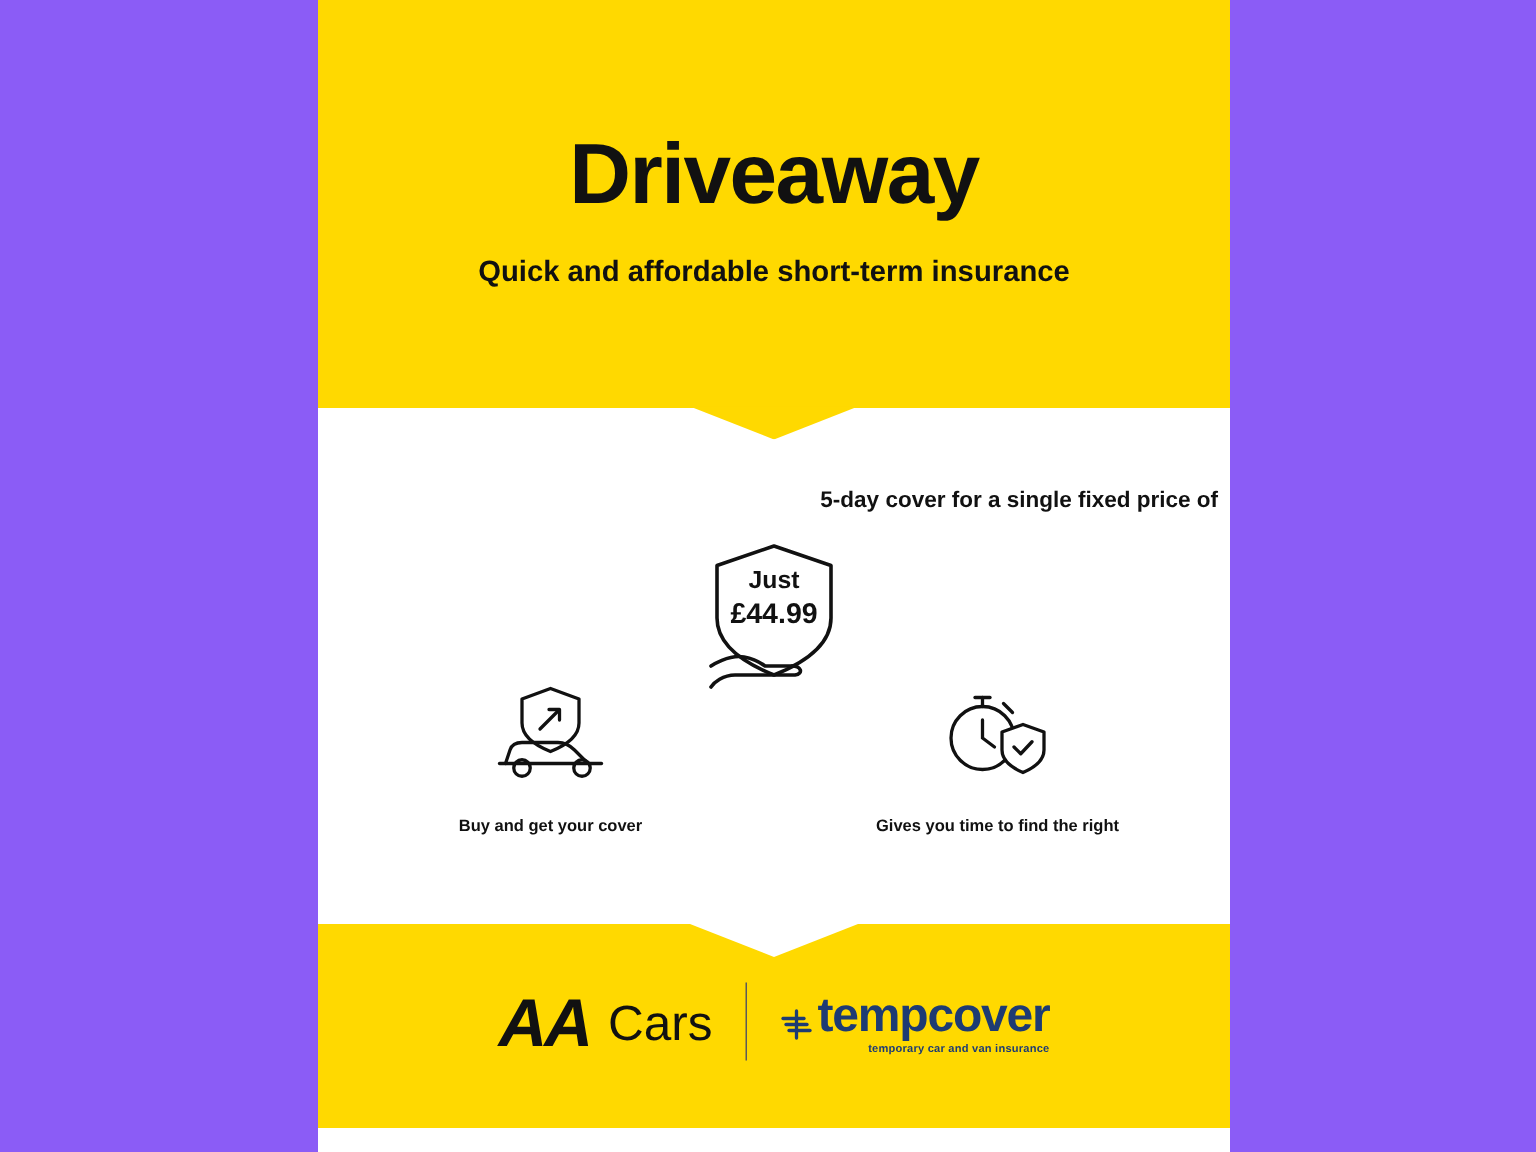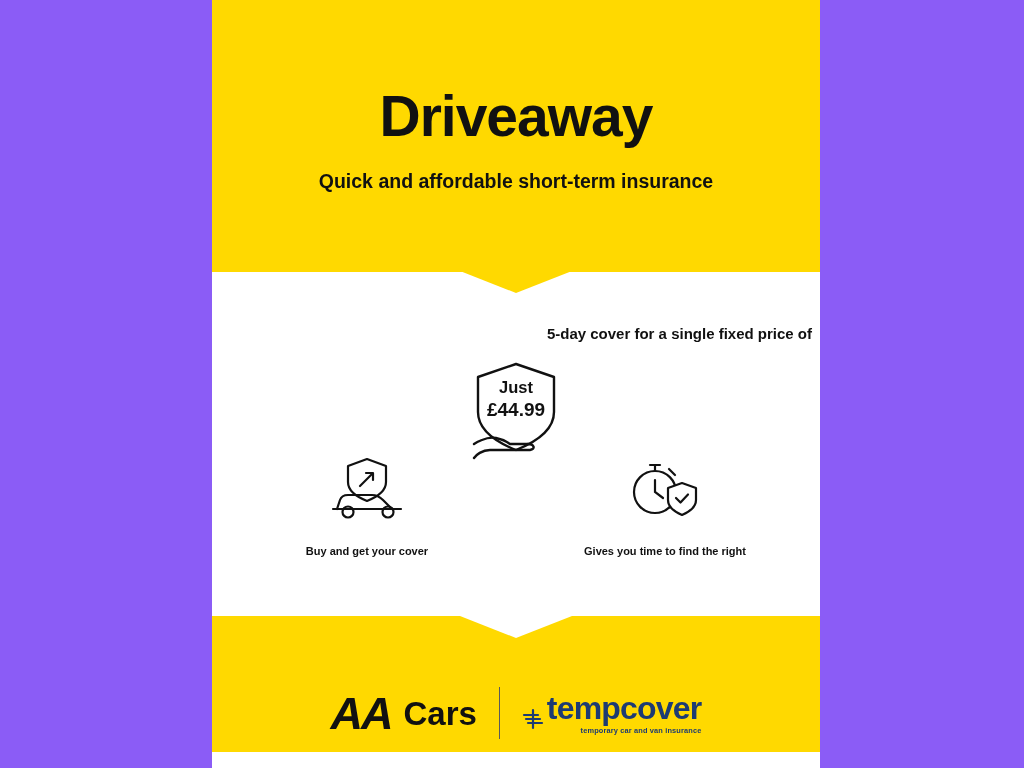--- a/index.html
+++ b/index.html
@@ -150,46 +150,45 @@
   }
 
   .logos {
     position: absolute;
     left: 0;
     top: 655px;
     width: 608px;
     display: flex;
     align-items: center;
     justify-content: center;
-    margin-top: 32px;
   }
   .aa-logo {
     font-size: 45px;
     font-weight: bold;
     font-style: italic;
     color: #111111;
     letter-spacing: -2px;
     line-height: 1;
   }
   .cars-word {
     font-size: 33px;
-    font-weight: bold;
+    font-weight: normal;
     color: #111111;
     margin-left: 12px;
     line-height: 1;
   }
   .logo-divider {
     width: 1px;
     height: 52px;
     background: #5a5a5a;
     margin: 0 22px;
   }
   .tempcover {
     display: flex;
-    align-items: flex-end;
+    align-items: center;
   }
   .tc-mark {
     margin-right: 3px;
     margin-top: 9px;
   }
   .tc-words {
     line-height: 1;
   }
   .tc-name {
     font-size: 32px;

